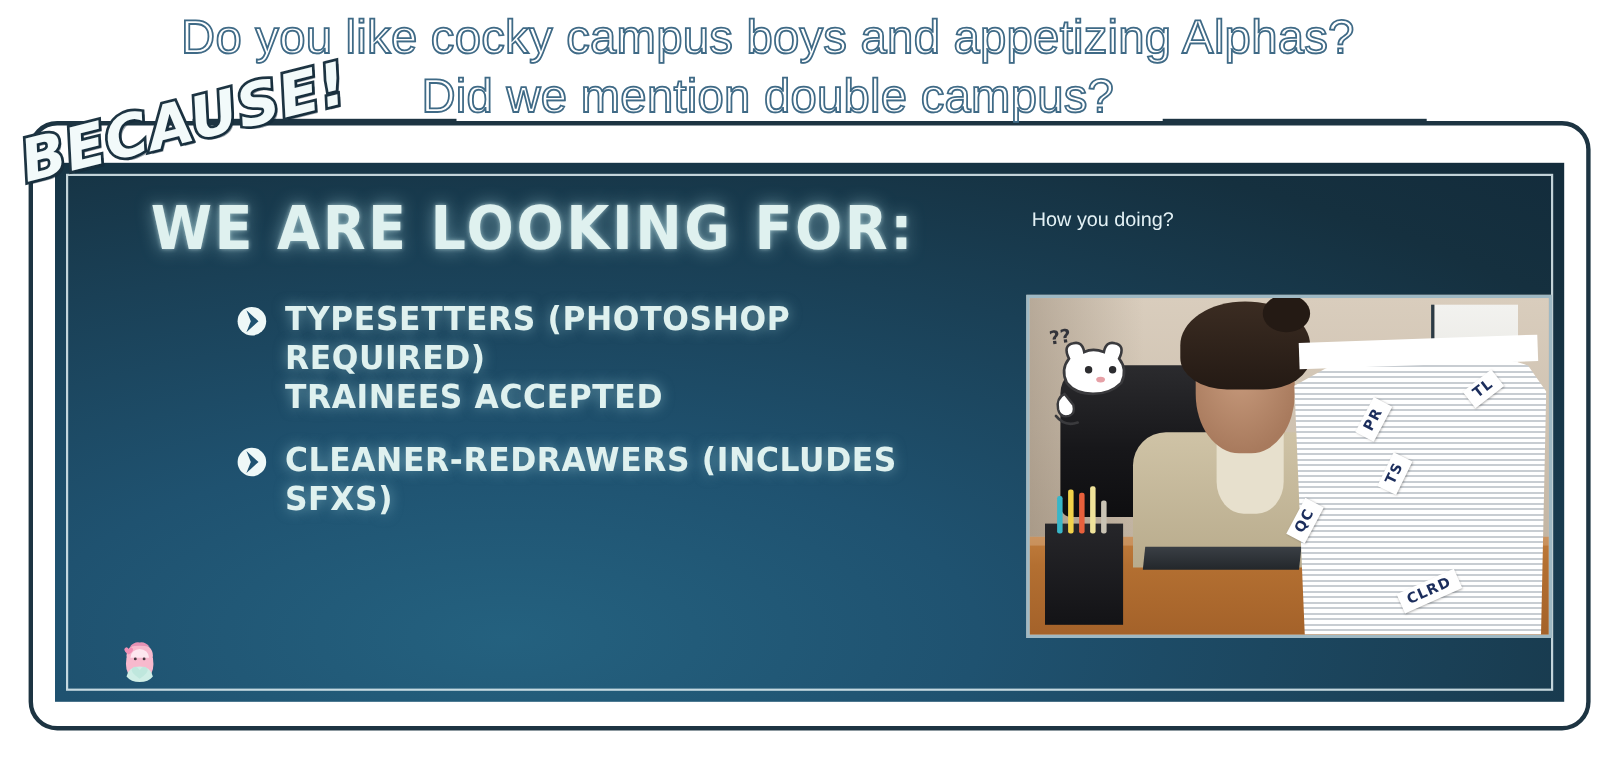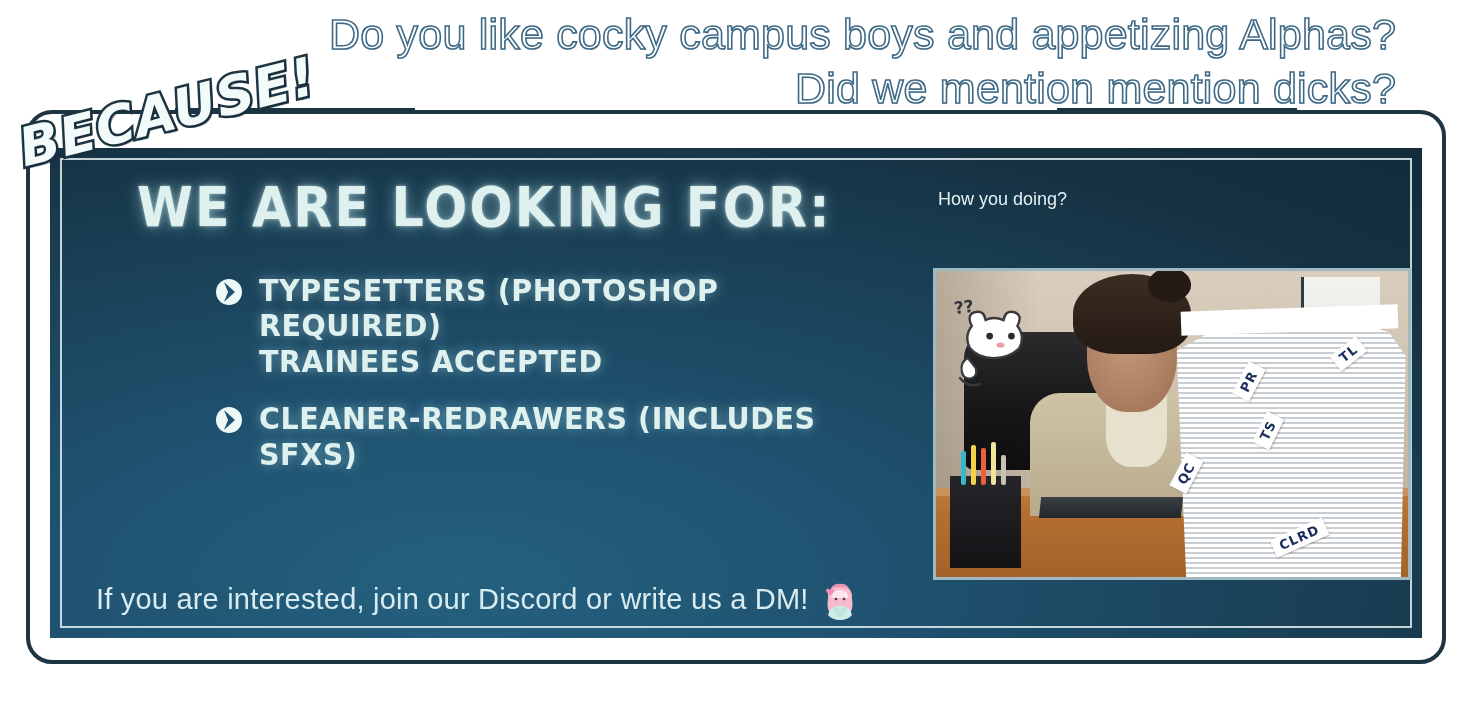--- a/index.html
+++ b/index.html
@@ -14,21 +14,21 @@
     font-family: "Liberation Sans", sans-serif;
     position: relative;
   }
 
   
   .headline {
     position: absolute;
     left: 0;
     top: 8px;
     width: 1396px;
-    text-align: right;
+    text-align: center;
   }
   .headline-line {
     font-family: "Liberation Sans", sans-serif;
     font-size: 43px;
     font-weight: 400;
     letter-spacing: 0.2px;
     line-height: 1.25;
     color: #ffffff;
     -webkit-text-stroke: 1.6px #3f6a86;
     text-shadow: 0 1px 0 rgba(63,106,134,0.35);
@@ -326,21 +326,21 @@
   }
 </style>
 </head>
 <body>
 
 <div class="rule left"></div>
 <div class="rule right"></div>
 
 <div class="headline">
   <div class="headline-line l1">Do you like cocky campus boys and appetizing Alphas?</div>
-  <div class="headline-line l2">Did we mention mention dicks?</div>
+  <div class="headline-line l2">Did we mention double campus?</div>
 </div>
 
 <div class="card-frame"></div>
 
 <div class="panel">
   <div class="panel-inner-border"></div>
 </div>
 
 <div class="because">BECAUSE!</div>
 
@@ -368,21 +368,20 @@
         </svg>
       </span>
       <span class="bullet-text">
         <span>CLEANER-REDRAWERS (INCLUDES SFXS)</span>
       </span>
     </li>
   </ul>
 </div>
 
 <div class="footer-note">
-  <span>If you are interested, join our Discord or write us a DM!</span>
   <span class="sticker">
     <svg width="42" height="42" viewBox="0 0 42 42">
       <ellipse cx="21" cy="16" rx="12" ry="11" fill="#f7b9cd"></ellipse>
       <ellipse cx="21" cy="18" rx="8.5" ry="8" fill="#fde7ef"></ellipse>
       <path d="M9 18 q-2 12 4 18 q8 4 16 0 q6 -6 4 -18 z" fill="#f7b9cd"></path>
       <path d="M21 40 q-8 0 -12 -5 q2 -9 12 -9 q10 0 12 9 q-4 5 -12 5z" fill="#cfeee6"></path>
       <path d="M21 29 q-4 -5 -7 -1 q-2 3 7 9 q9 -6 7 -9 q-3 -4 -7 1z" fill="#bfe7dd"></path>
       <circle cx="17" cy="19" r="1.3" fill="#4a3a42"></circle>
       <circle cx="25" cy="19" r="1.3" fill="#4a3a42"></circle>
       <path d="M12 8 q4 -5 9 -4 q5 -1 9 4 q-9 -2 -18 0z" fill="#e592b4"></path>

